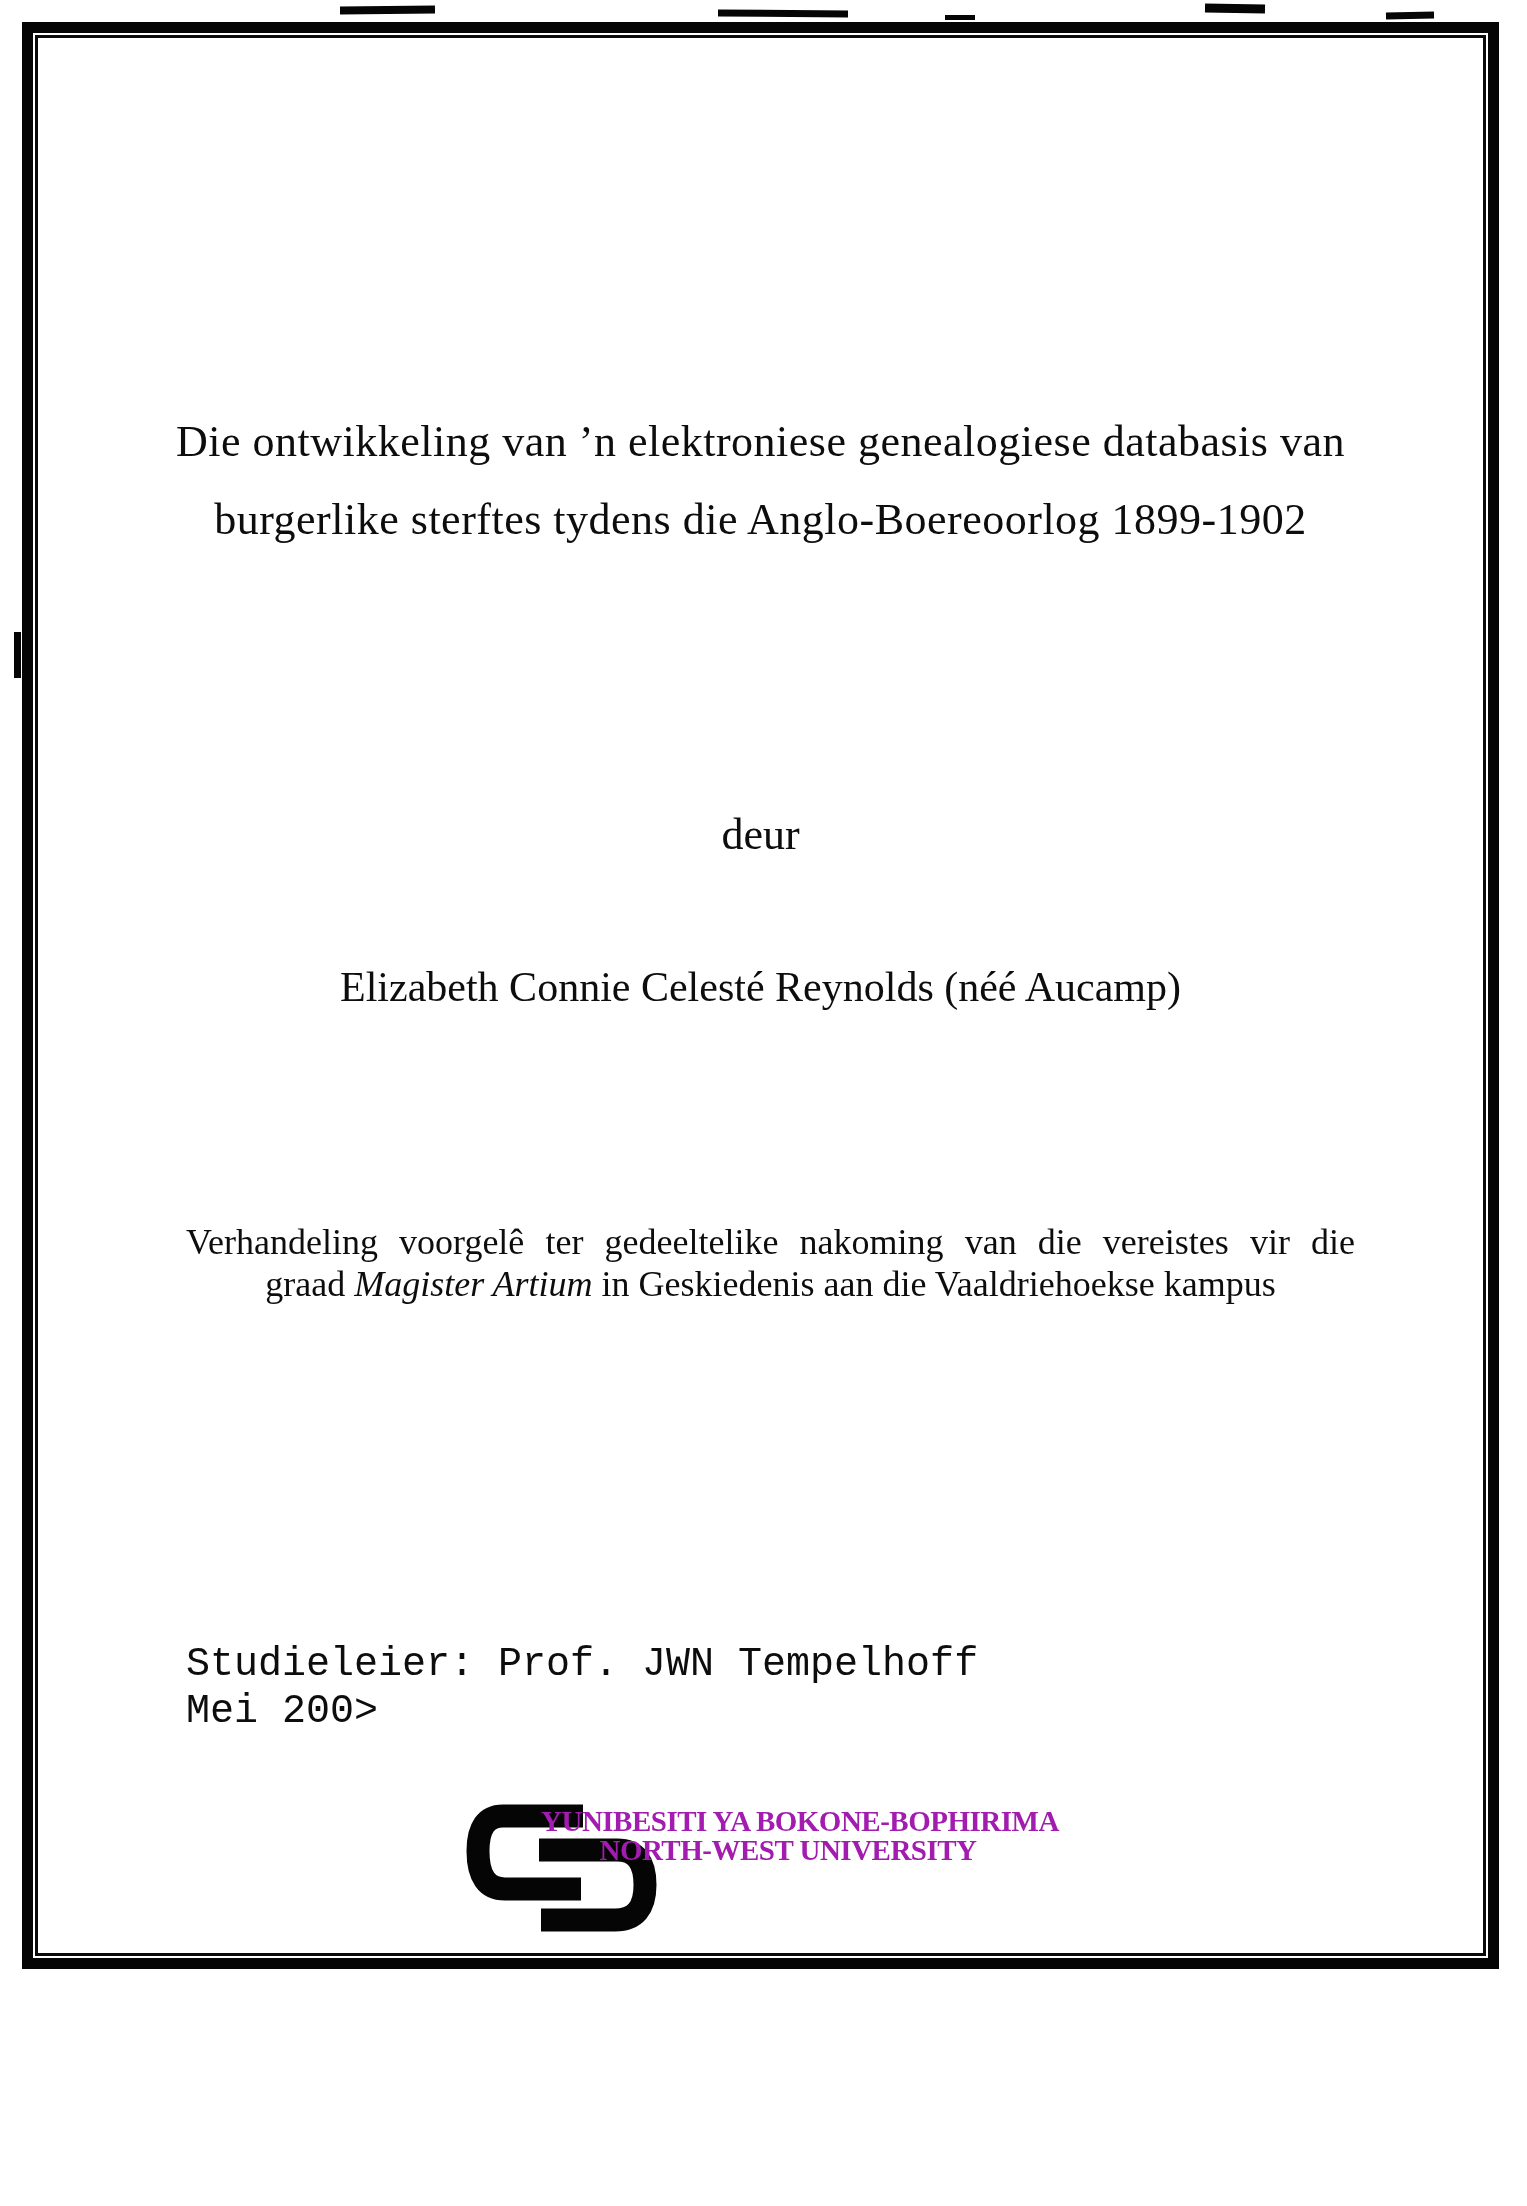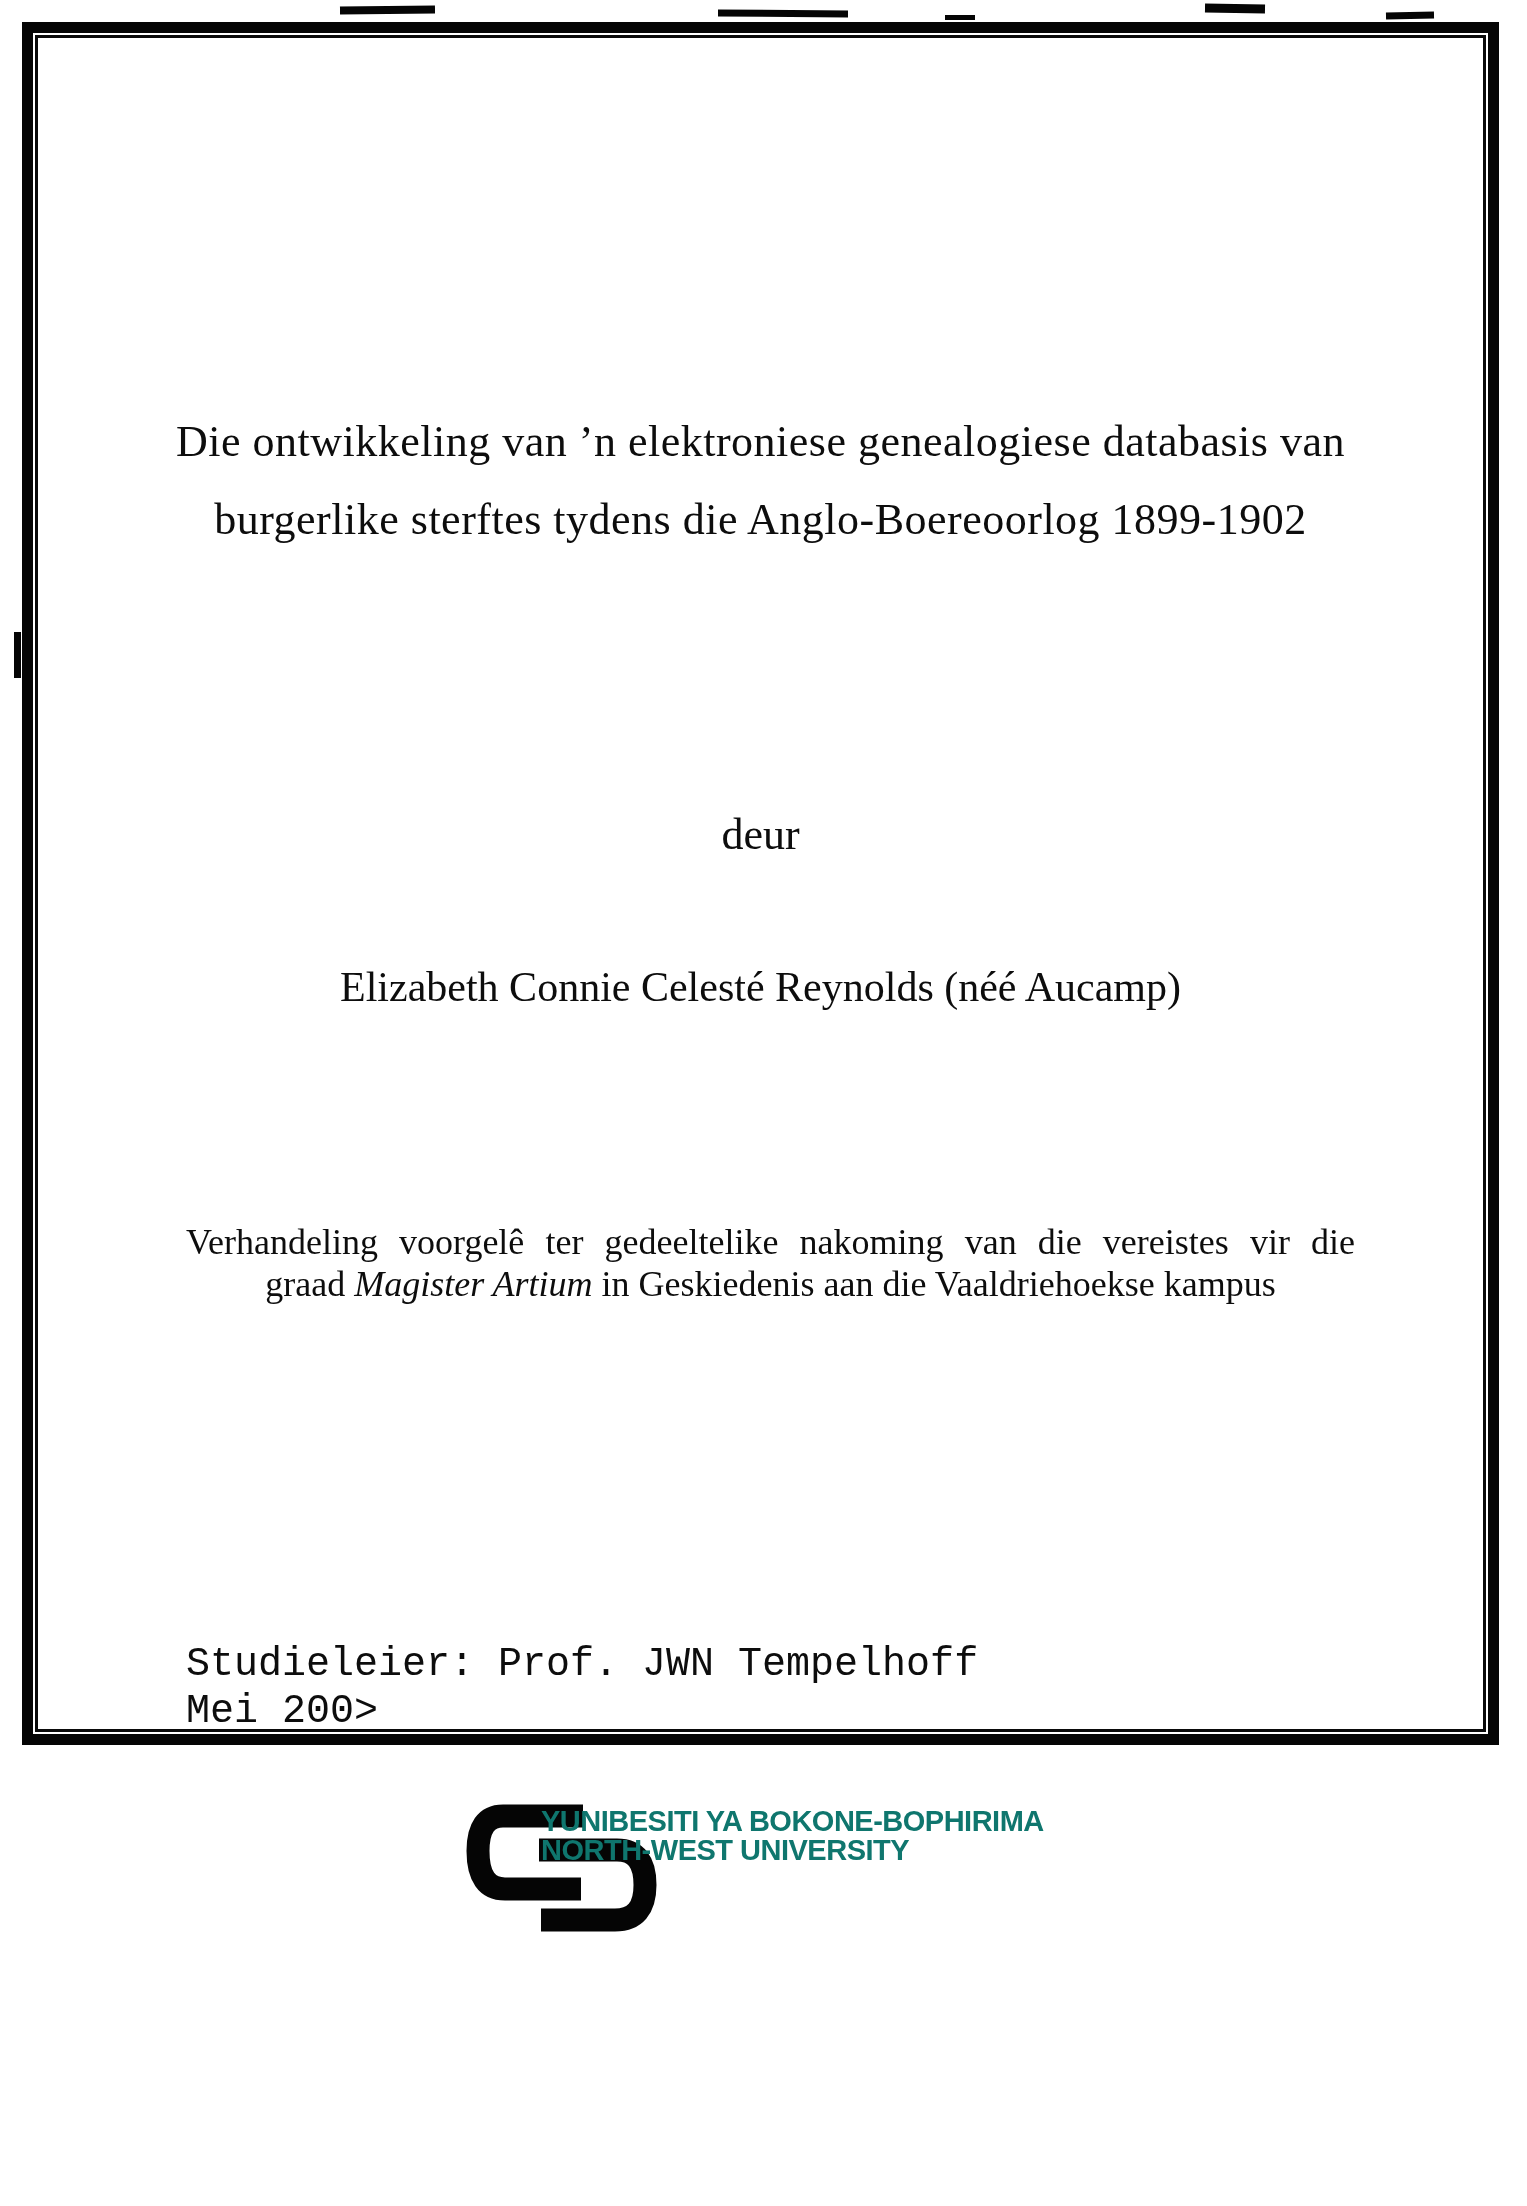--- a/index.html
+++ b/index.html
@@ -6,21 +6,21 @@
   .page{
     position:relative;
     width:1527px;height:2206px;
     background:#ffffff;
     overflow:hidden;
     font-family:"Liberation Serif","DejaVu Serif",serif;
     color:#0d0d0d;
   }
   .outer-frame{
     position:absolute;left:22px;top:22px;
-    width:1477px;height:1723px;
+    width:1477px;height:1947px;
     border:11px solid #050505;
     box-sizing:border-box;
   }
   .inner-frame{
     position:absolute;left:2px;top:2px;right:2px;bottom:2px;
     border:3px solid #0a0a0a;
   }
   .content{
     position:absolute;left:3px;top:3px;right:3px;bottom:3px;
   }
@@ -55,25 +55,25 @@
     font-size:40px;line-height:47px;white-space:nowrap;font-family:Liberation Mono, monospace;
   }
   .logo{
     position:absolute;left:0;top:0;width:100%;height:100%;
   }
   .logo-mark{
     position:absolute;left:424px;top:1760px;width:192px;height:134px;
   }
   .logo-text{
     position:absolute;left:500px;top:1766px;width:494px;
-    text-align:left;
-    font-family:Liberation Sans, sans-serif;
+    text-align:center;
+    font-family:Liberation Serif, serif;
     font-weight:bold;
     font-size:29px;line-height:28.5px;letter-spacing:-0.5px;
-    color:#0f766e;white-space:nowrap;
+    color:#a21caf;white-space:nowrap;
   }
   .artifact{position:absolute;background:#050505;}
   .a1{left:340px;top:6px;width:95px;height:8px;transform:rotate(-0.6deg);}
   .a2{left:718px;top:10px;width:130px;height:7px;transform:rotate(0.4deg);}
   .a3{left:945px;top:15px;width:30px;height:5px;}
   .a4{left:1205px;top:4px;width:60px;height:9px;transform:rotate(0.8deg);}
   .a5{left:1386px;top:12px;width:48px;height:7px;transform:rotate(-1deg);}
   .a6{left:14px;top:632px;width:7px;height:46px;}
 </style>
 </head>

